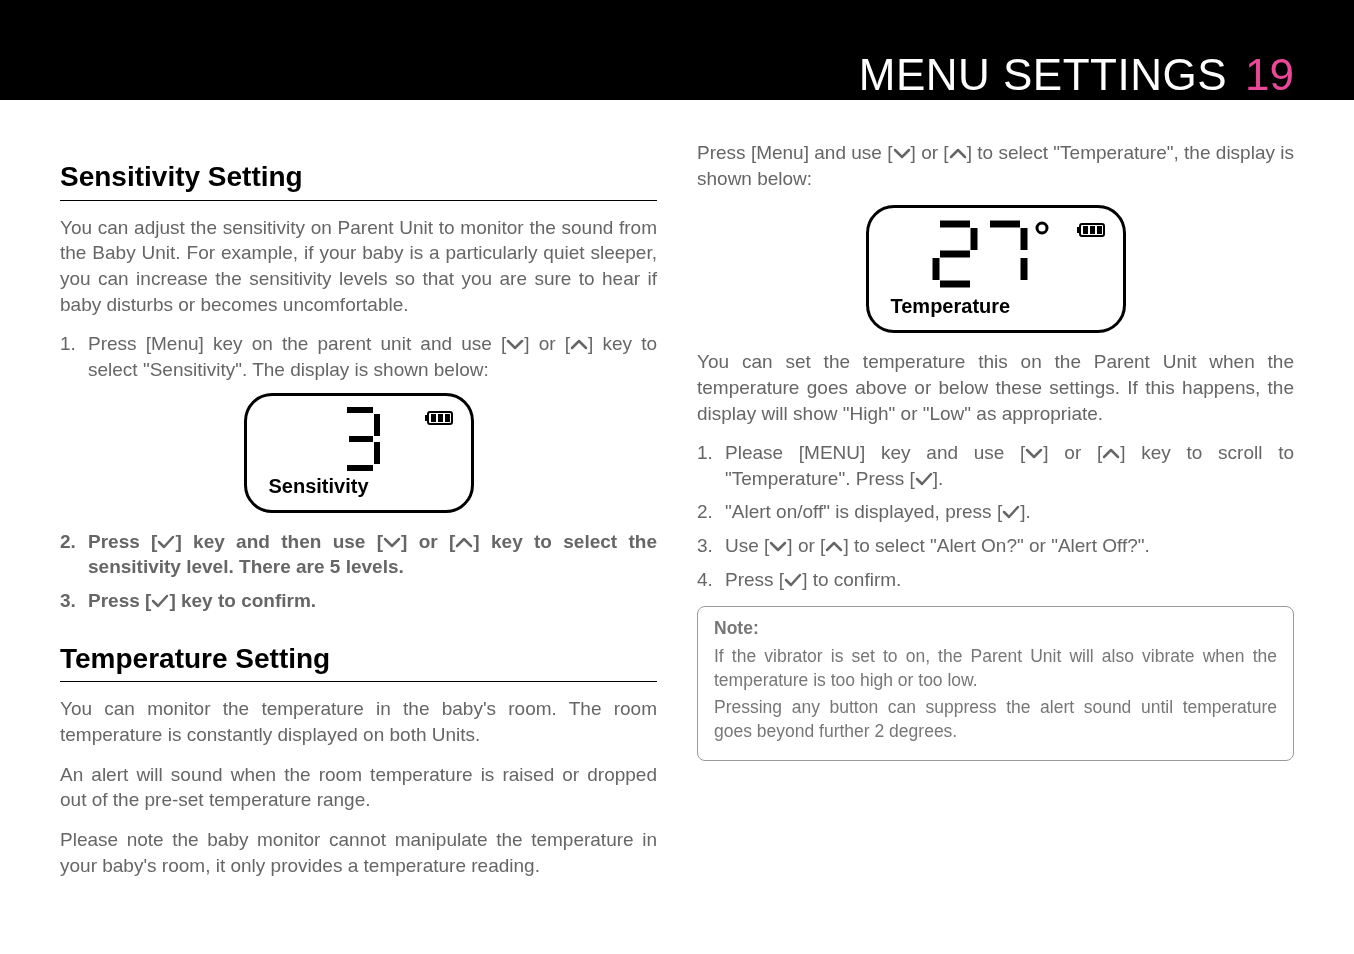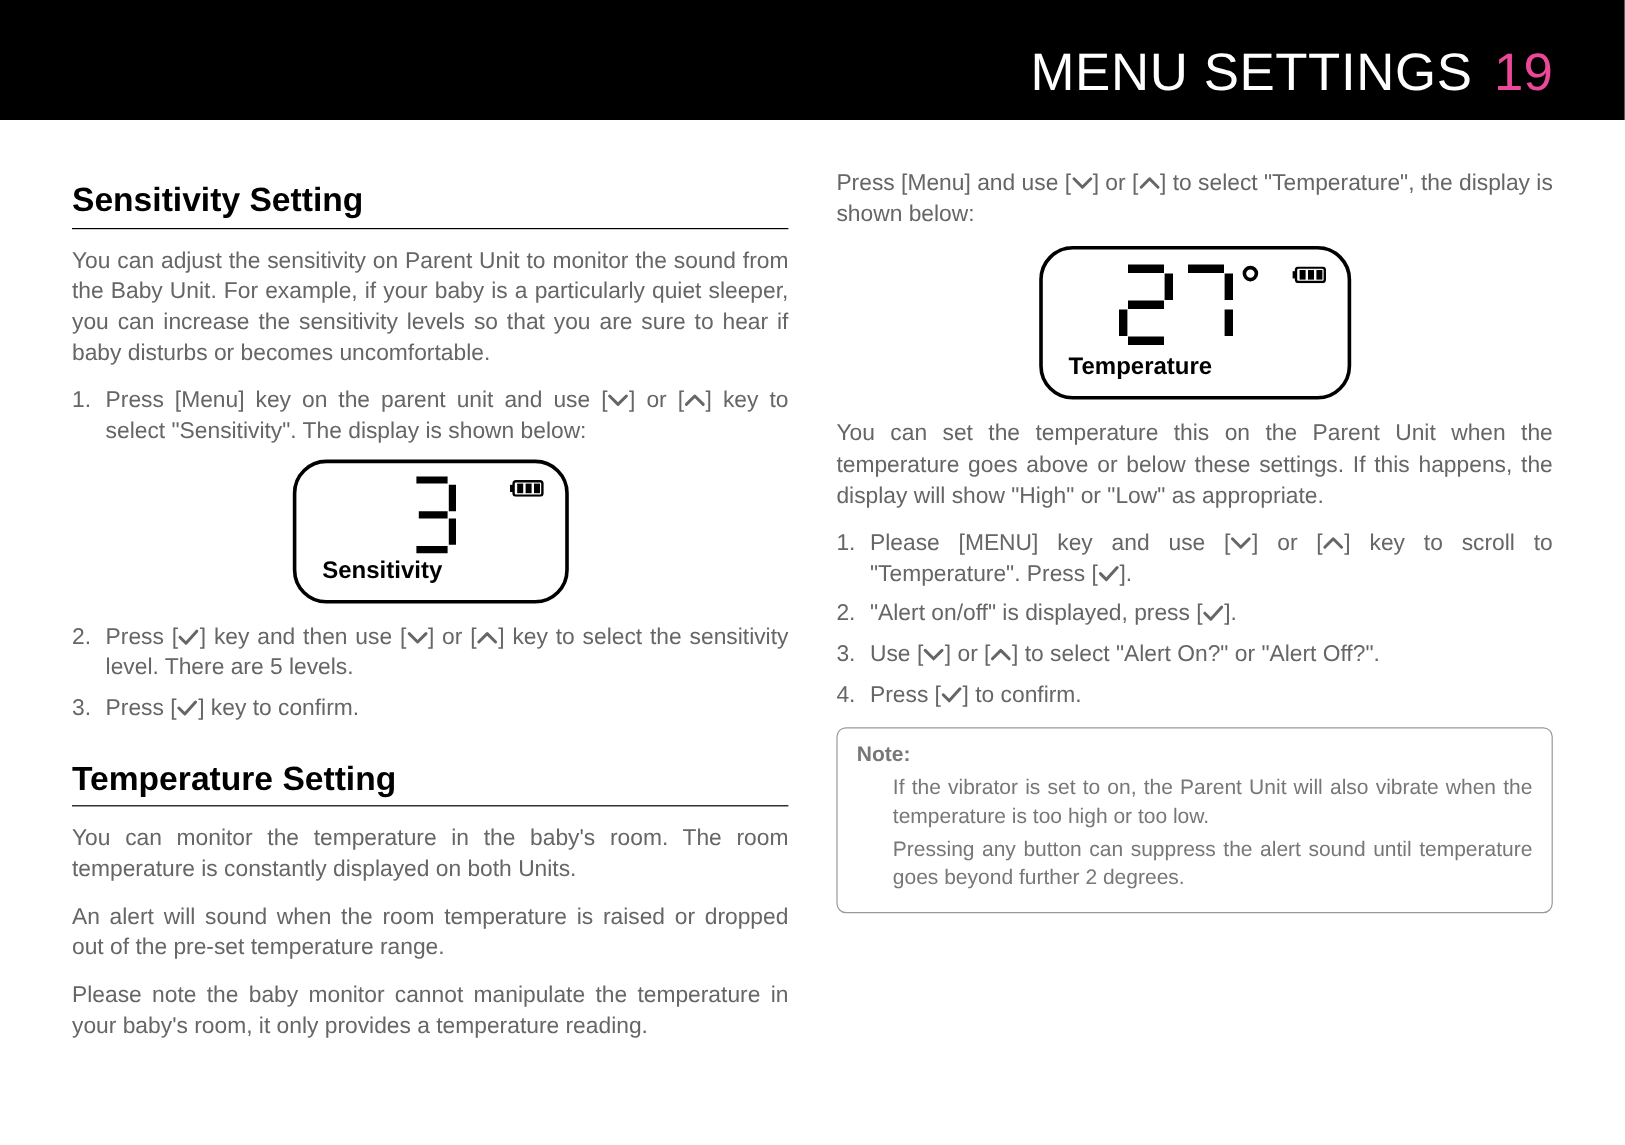--- a/index.html
+++ b/index.html
@@ -1,37 +1,37 @@
 <!DOCTYPE html>
 <html><head>
 <meta charset="utf-8">
 <style>
   * { box-sizing: border-box; margin: 0; padding: 0; }
   html, body { width: 1354px; height: 954px; font-family: Arial, Helvetica, sans-serif; background: #fff; }
   .header-bar { background: #000; height: 100px; position: relative; }
-  .header-title-wrap { position: absolute; right: 0; top: 0; height: 100px; display: flex; align-items: flex-end; padding-right: 60px; padding-bottom: 14px; }
+  .header-title-wrap { position: absolute; right: 0; top: 0; height: 100px; display: flex; align-items: flex-end; padding-right: 60px; padding-bottom: 0; }
   .header-title { color: #fff; font-size: 44px; font-weight: 400; letter-spacing: 0.5px; }
   .page-num { color: #ec4899; font-size: 44px; margin-left: 18px; }
   .content { display: flex; padding: 40px 60px 0 60px; gap: 40px; }
   .col { flex: 1; color: #666; font-size: 19px; line-height: 1.35; }
-  h2 { color: #000; font-size: 28px; font-weight: 700; border-bottom: 1.5px solid #000; padding-bottom: 4px; margin-bottom: 14px; margin-top: 8px; }
+  h2 { color: #000; font-size: 28px; font-weight: 700; border-bottom: 1.5px solid #000; padding-bottom: 4px; margin-bottom: 14px; margin-top: 18px; }
   h3 { color: #666; font-size: 22px; font-weight: 700; margin-top: 18px; margin-bottom: 8px; }
   p { margin-bottom: 14px; text-align: justify; }
   ol { list-style: none; counter-reset: step; }
   ol > li { counter-increment: step; position: relative; padding-left: 28px; margin-bottom: 8px; text-align: justify; }
   ol > li::before { content: counter(step) "."; position: absolute; left: 0; }
   .inline-icon { display: inline-block; width: 18px; height: 14px; position: relative; vertical-align: -1px; }
   .lcd { width: 230px; height: 120px; border: 3px solid #000; border-radius: 28px; margin: 10px auto 16px; position: relative; padding: 8px 14px; }
   .lcd-big { width: 260px; height: 128px; }
   .lcd-label { color: #000; font-weight: 700; font-size: 20px; position: absolute; left: 22px; bottom: 10px; }
   .lcd .seg-wrap { text-align: center; }
   .batt { position: absolute; top: 10px; right: 16px; }
   .note-box { border: 1.5px solid #999; border-radius: 8px; padding: 10px 16px 12px; margin-top: 14px; font-size: 17.5px; color: #777; }
   .note-title { font-weight: 700; margin-bottom: 4px; }
-  .note-box p { margin-bottom: 4px; margin-left: 30px; }
+  .note-box p { margin-bottom: 4px; }
 </style>
 </head>
 <body>
 
 <div class="header-bar">
   <div class="header-title-wrap">
     <span class="header-title">MENU SETTINGS</span>
     <span class="page-num">19</span>
   </div>
 </div>
@@ -65,21 +65,21 @@
               <line x1="18" y1="6" x2="44" y2="6"></line>
               <line x1="48" y1="10" x2="48" y2="32"></line>
               <line x1="20" y1="35" x2="44" y2="35"></line>
               <line x1="48" y1="38" x2="48" y2="60"></line>
               <line x1="18" y1="64" x2="44" y2="64"></line>
             </g>
           </svg></div>
       <div class="lcd-label">Sensitivity</div>
     </div>
 
-    <ol start="2" style="counter-reset: step 1;">
+    <ol start="2" style="counter-reset: step 1; font-weight: bold;">
       <li>
         <span>Press [</span><span class="inline-icon"><svg viewBox="0 0 18 14">
               <path d="M2 7 L7 12 L16 2" stroke="#666" stroke-width="2.5" fill="none" stroke-linecap="round" stroke-linejoin="round"></path>
             </svg></span><span>] key and then use [</span><span class="inline-icon"><svg viewBox="0 0 18 14">
               <path d="M2 4 L9 11 L16 4" stroke="#666" stroke-width="2.5" fill="none" stroke-linecap="round" stroke-linejoin="round"></path>
             </svg></span><span>] or [</span><span class="inline-icon"><svg viewBox="0 0 18 14">
               <path d="M2 11 L9 4 L16 11" stroke="#666" stroke-width="2.5" fill="none" stroke-linecap="round" stroke-linejoin="round"></path>
             </svg></span><span>] key to select the sensitivity level. There are 5 levels.</span>
       </li>
       <li>

